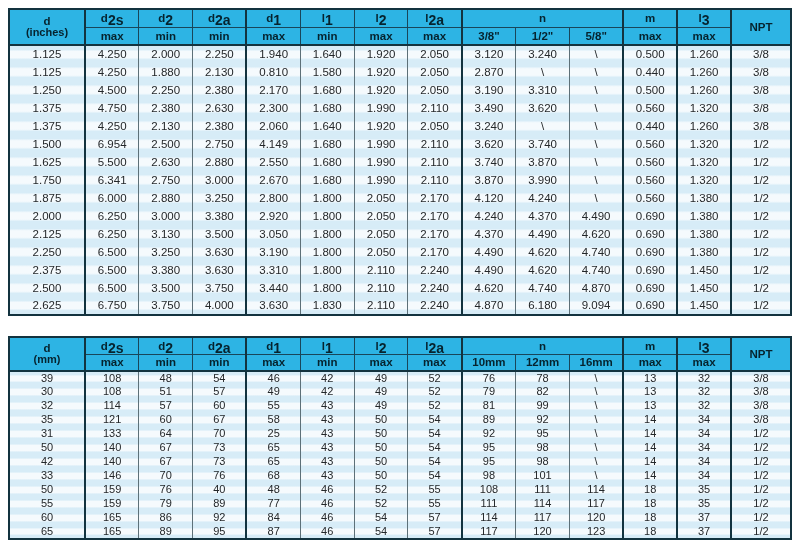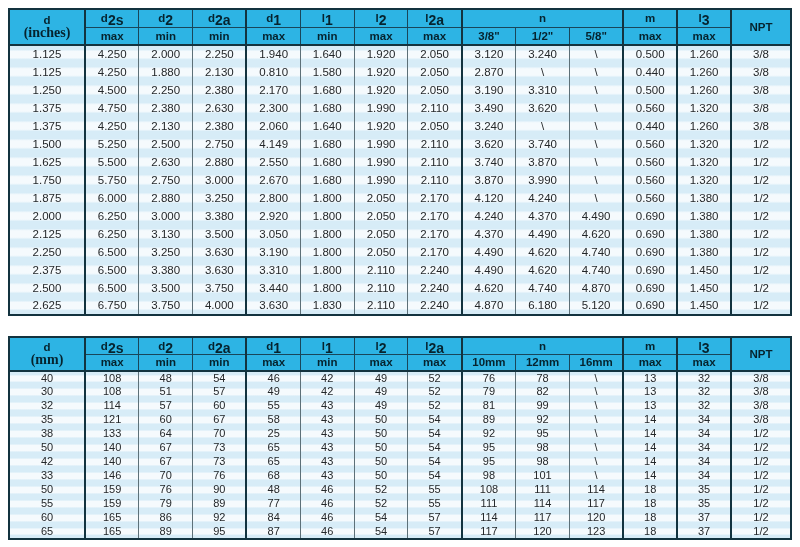--- a/index.html
+++ b/index.html
@@ -14,21 +14,21 @@
   }
   table.dim.t1 { margin-bottom:20px; }
   th, td { padding:0; text-align:center; vertical-align:middle; line-height:1.05; overflow:hidden; white-space:nowrap; }
   thead th {
     background:var(--header-bg); color:#06232e;
     font-size:11.5px; font-weight:bold;
     border:1px solid #19465a;
   }
   thead { border-bottom:2px solid var(--border-dark); }
   thead .sym sub, td sub { font-size:14px; line-height:0; }
-  thead th.dcell div.unit { font-size:14px;font-family:Liberation Serif, serif; }
+  thead th.dcell div.unit { font-size:11px; }
   tbody td {
     font-size:11.5px; color:#23272a; font-weight:500;
     border-left:1px solid #5d7078;
     background:linear-gradient(180deg,
       var(--row-band) 0%, var(--row-band) 20%,
       var(--row-light) 32%, var(--row-light) 68%,
       var(--row-band) 80%, var(--row-band) 100%);
   }
   tbody td:first-child { border-left:none; }
   .gs { border-left:2px solid var(--border-dark) !important; }
@@ -168,21 +168,21 @@
           <td>2.050</td>
           <td class="gs">3.240</td>
           <td>\</td>
           <td>\</td>
           <td class="gs">0.440</td>
           <td class="gs">1.260</td>
           <td class="gs">3/8</td>
         </tr>
         <tr>
           <td>1.500</td>
-          <td class="gs">5.250</td>
+          <td class="gs">6.954</td>
           <td>2.500</td>
           <td>2.750</td>
           <td class="gs">4.149</td>
           <td>1.680</td>
           <td>1.990</td>
           <td>2.110</td>
           <td class="gs">3.620</td>
           <td>3.740</td>
           <td>\</td>
           <td class="gs">0.560</td>
@@ -200,21 +200,21 @@
           <td>2.110</td>
           <td class="gs">3.740</td>
           <td>3.870</td>
           <td>\</td>
           <td class="gs">0.560</td>
           <td class="gs">1.320</td>
           <td class="gs">1/2</td>
         </tr>
         <tr>
           <td>1.750</td>
-          <td class="gs">5.750</td>
+          <td class="gs">6.341</td>
           <td>2.750</td>
           <td>3.000</td>
           <td class="gs">2.670</td>
           <td>1.680</td>
           <td>1.990</td>
           <td>2.110</td>
           <td class="gs">3.870</td>
           <td>3.990</td>
           <td>\</td>
           <td class="gs">0.560</td>
@@ -321,21 +321,21 @@
           <td>2.625</td>
           <td class="gs">6.750</td>
           <td>3.750</td>
           <td>4.000</td>
           <td class="gs">3.630</td>
           <td>1.830</td>
           <td>2.110</td>
           <td>2.240</td>
           <td class="gs">4.870</td>
           <td>6.180</td>
-          <td>5.120</td>
+          <td>9.094</td>
           <td class="gs">0.690</td>
           <td class="gs">1.450</td>
           <td class="gs">1/2</td>
         </tr>
       </tbody>
     </table>
   <table class="dim t2">
       <colgroup>
         <col style="width: 76px;">
         <col>
@@ -380,21 +380,21 @@
           <th>max</th>
           <th class="gs">10mm</th>
           <th>12mm</th>
           <th>16mm</th>
           <th class="gs">max</th>
           <th class="gs">max</th>
         </tr>
       </thead>
       <tbody>
         <tr>
-          <td>40</td>
+          <td>39</td>
           <td class="gs">108</td>
           <td>48</td>
           <td>54</td>
           <td class="gs">46</td>
           <td>42</td>
           <td>49</td>
           <td>52</td>
           <td class="gs">76</td>
           <td>78</td>
           <td>\</td>
@@ -444,21 +444,21 @@
           <td>50</td>
           <td>54</td>
           <td class="gs">89</td>
           <td>92</td>
           <td>\</td>
           <td class="gs">14</td>
           <td class="gs">34</td>
           <td class="gs">3/8</td>
         </tr>
         <tr>
-          <td>38</td>
+          <td>31</td>
           <td class="gs">133</td>
           <td>64</td>
           <td>70</td>
           <td class="gs">25</td>
           <td>43</td>
           <td>50</td>
           <td>54</td>
           <td class="gs">92</td>
           <td>95</td>
           <td>\</td>
@@ -511,21 +511,21 @@
           <td>101</td>
           <td>\</td>
           <td class="gs">14</td>
           <td class="gs">34</td>
           <td class="gs">1/2</td>
         </tr>
         <tr>
           <td>50</td>
           <td class="gs">159</td>
           <td>76</td>
-          <td>90</td>
+          <td>40</td>
           <td class="gs">48</td>
           <td>46</td>
           <td>52</td>
           <td>55</td>
           <td class="gs">108</td>
           <td>111</td>
           <td>114</td>
           <td class="gs">18</td>
           <td class="gs">35</td>
           <td class="gs">1/2</td>

